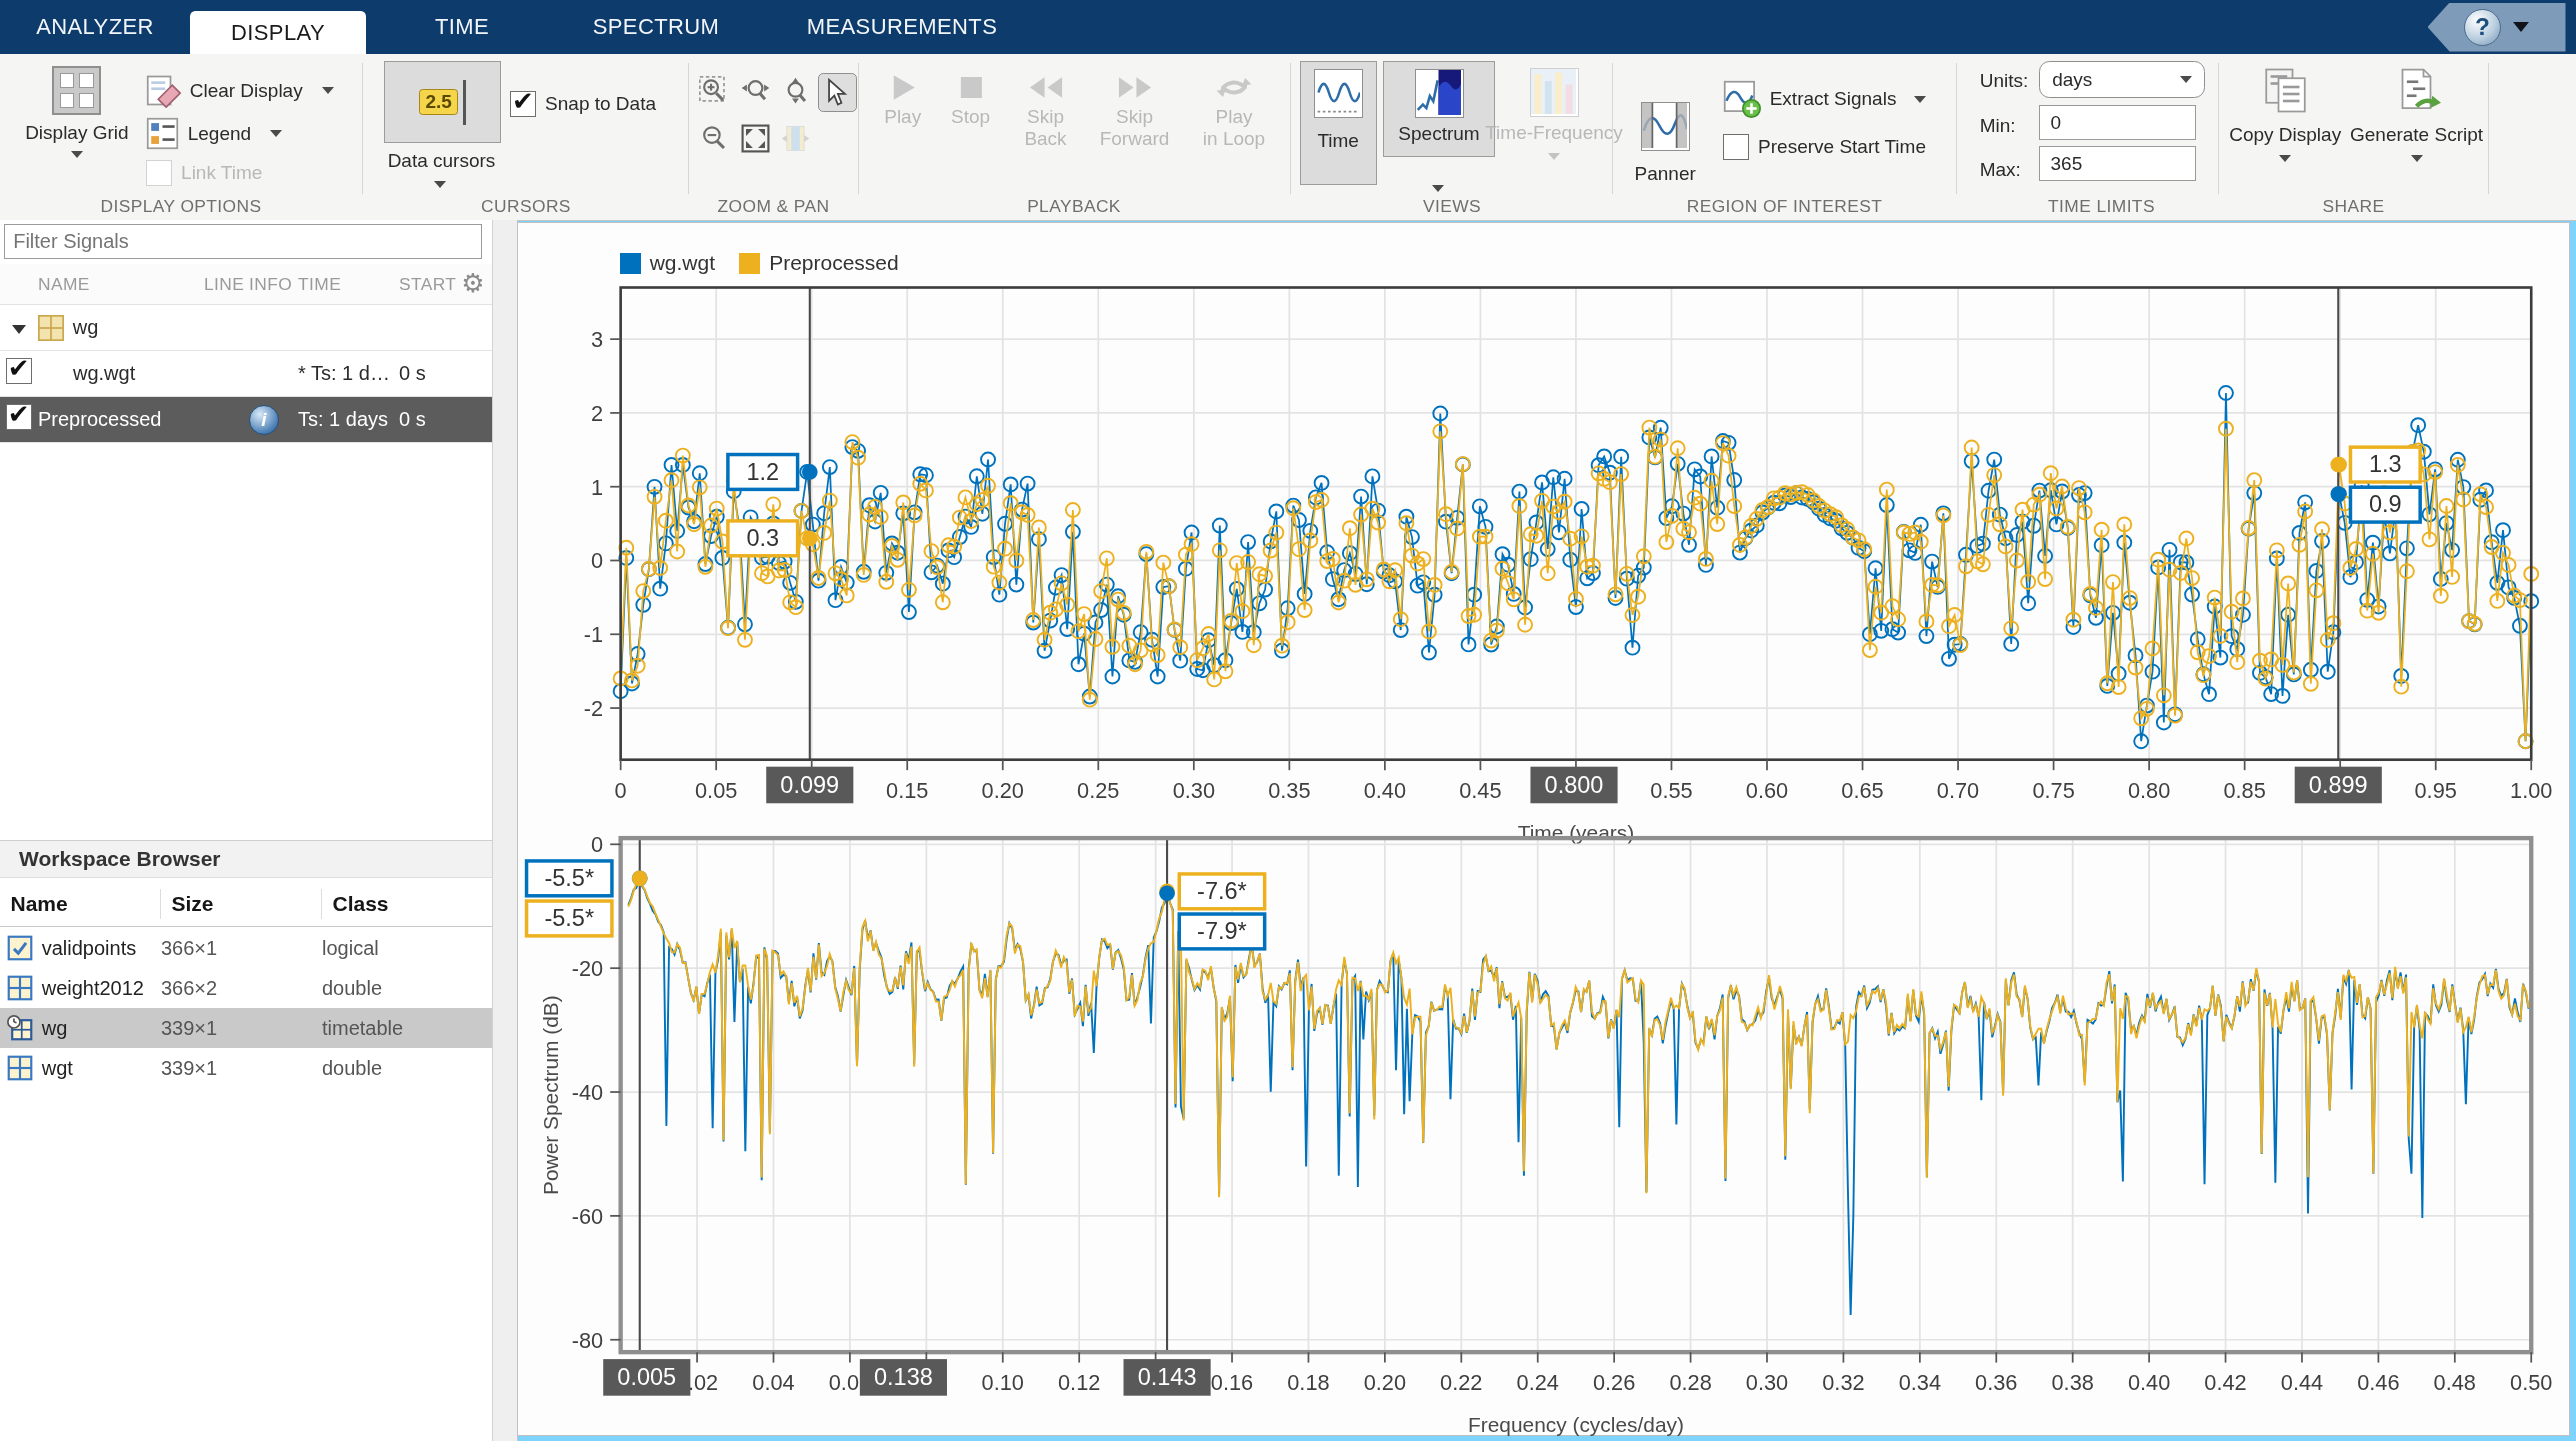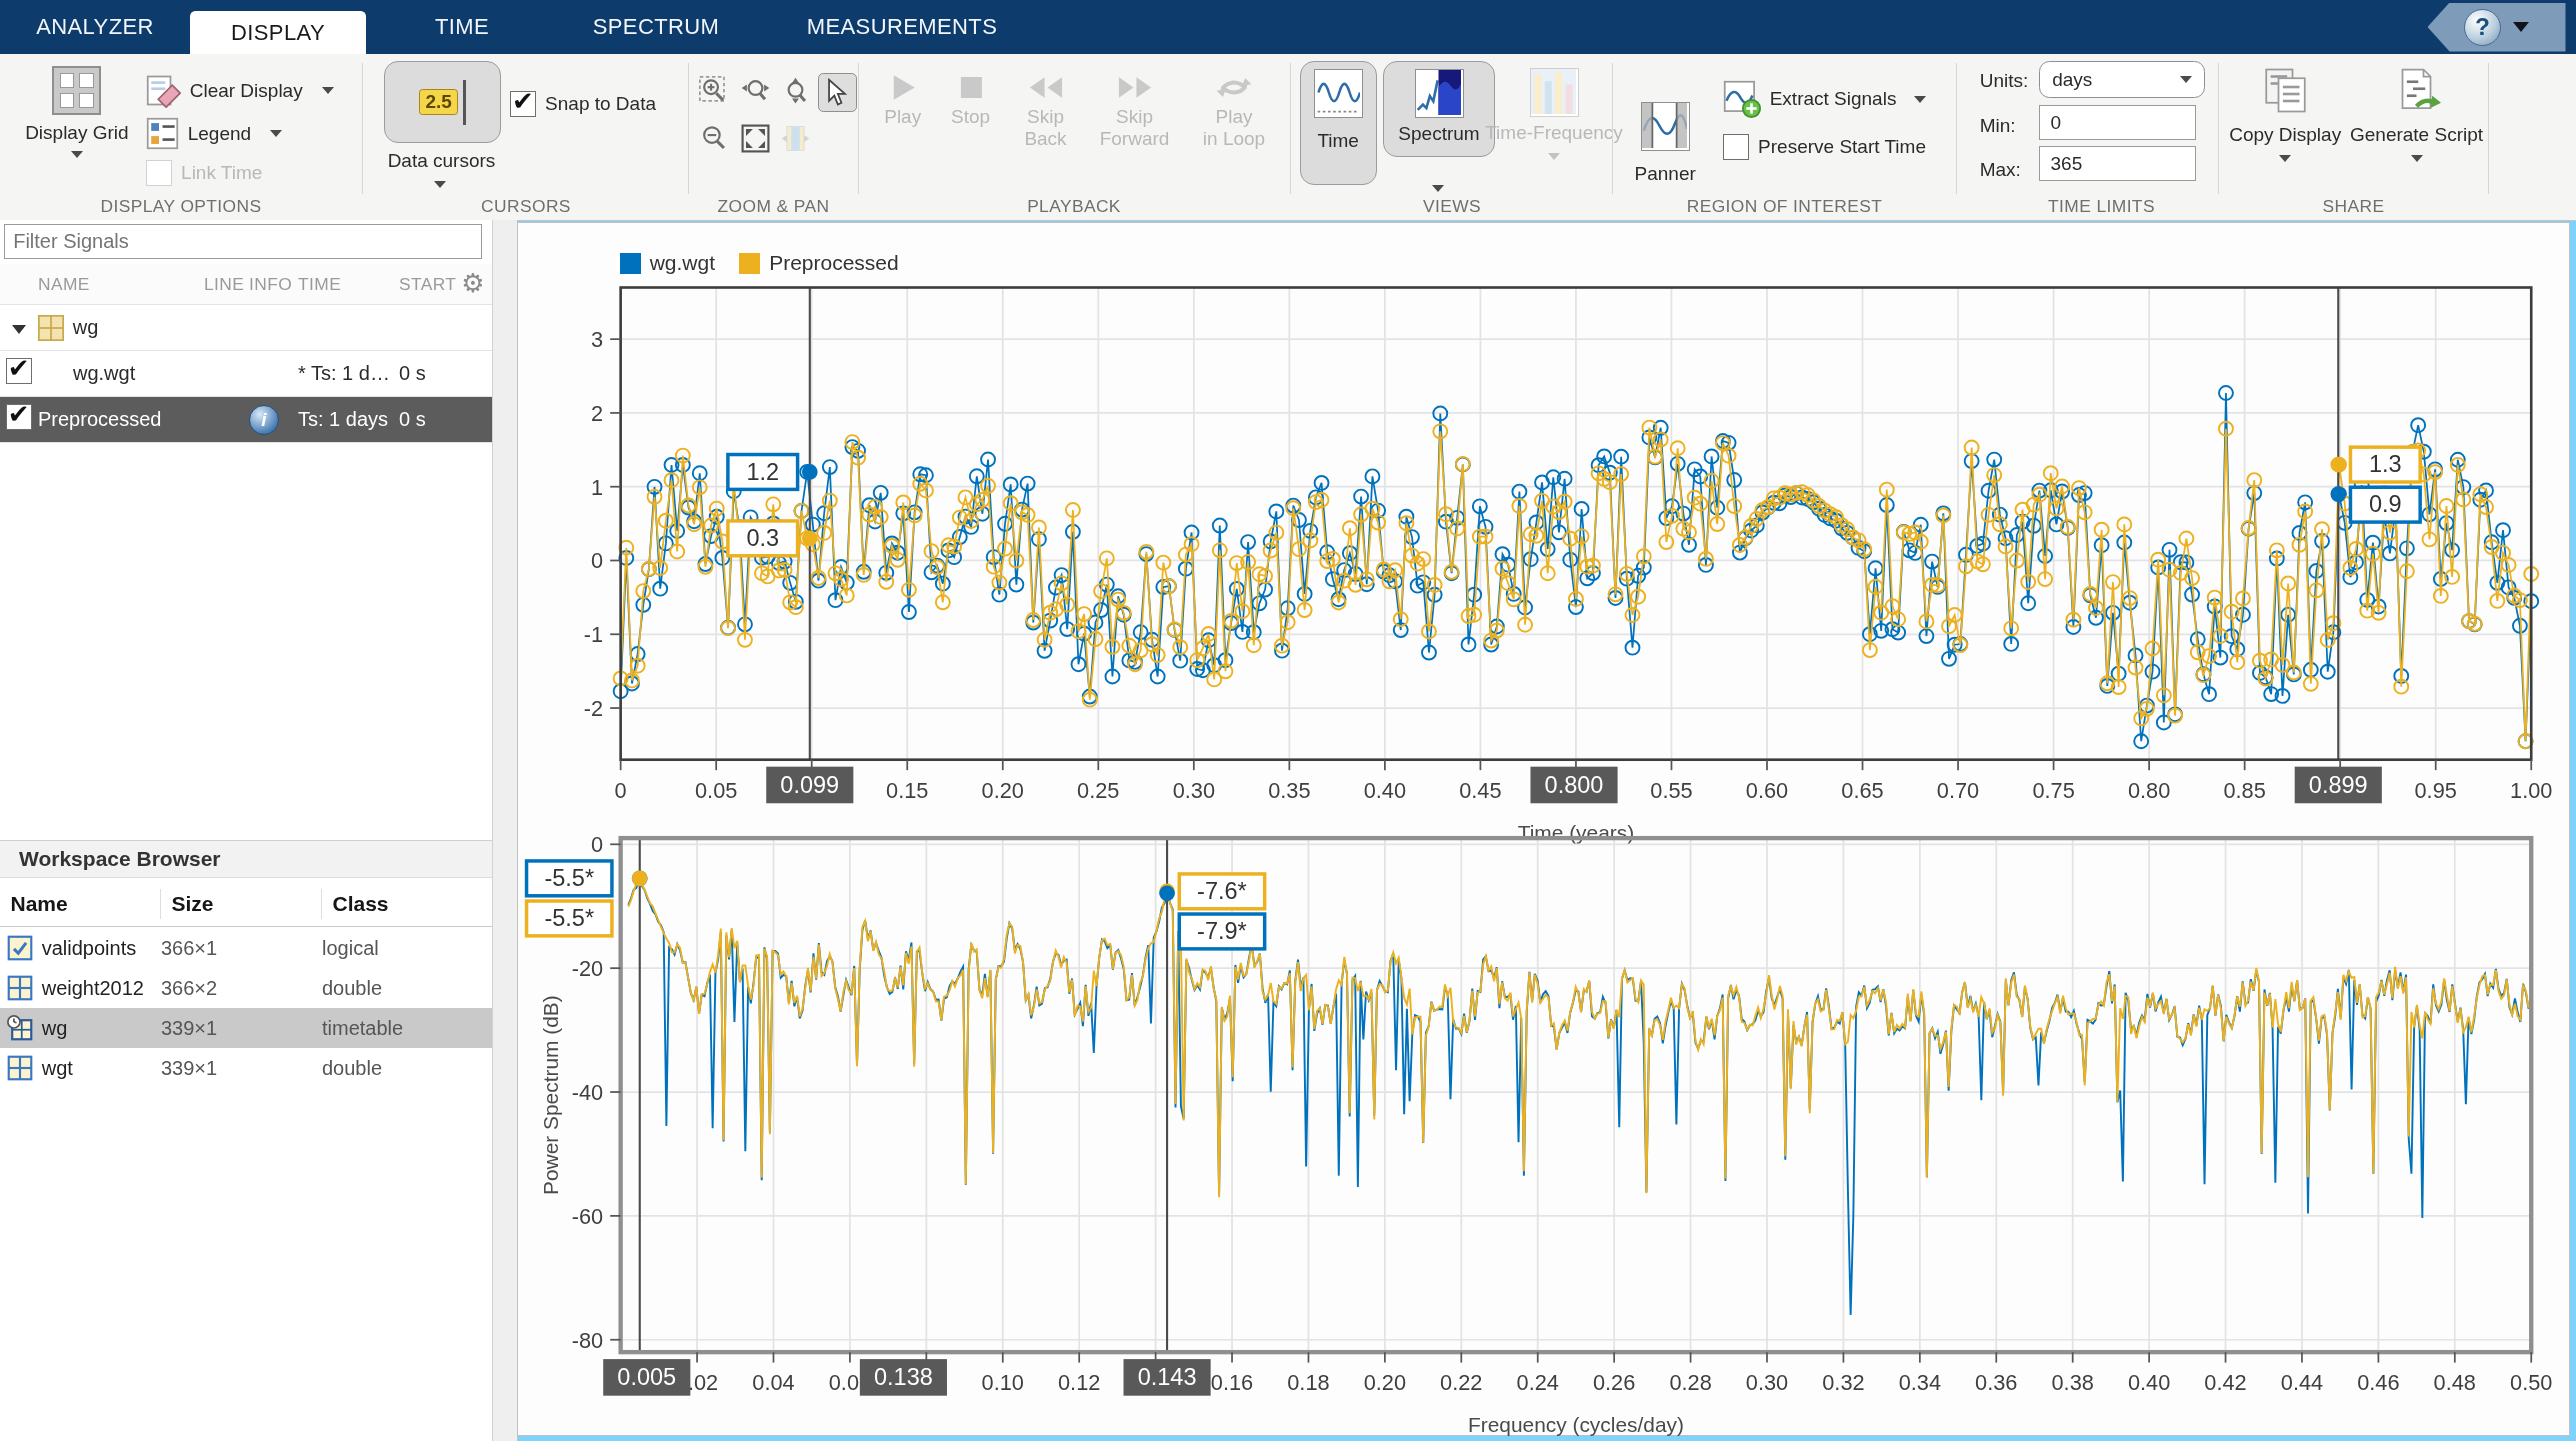--- a/index.html
+++ b/index.html
@@ -17,21 +17,21 @@
   .rsec .seclabel{position:absolute;bottom:3.5px;left:0;width:100%;text-align:center;font-size:17.4px;color:#6f6f6f;letter-spacing:0.4px;}
   .rdiv{position:absolute;top:8.7px;bottom:26px;width:0.9px;background:#d6d6d4;}
   .rlabel{font-size:19px;color:#2b2b2b;white-space:nowrap;}
   .rlabel.dis{color:#b8b8b8;}
   .dd{width:0;height:0;border-left:6.1px solid transparent;border-right:6.1px solid transparent;border-top:7.8px solid #4a4a4a;display:inline-block;}
   .dd.dis{border-top-color:#c3c3c3;}
   .cb{width:24.4px;height:24.4px;background:#fff;border:1.7px solid #6e6e6e;display:inline-block;position:relative;flex:0 0 auto;}
   .cb.checked:after{content:"\2714";position:absolute;left:0.9px;top:-6.1px;font-size:26px;color:#111;}
   .cb.dis{border-color:#d2d2d2;}
   .bigbtn{position:absolute;display:flex;flex-direction:column;align-items:center;cursor:pointer;}
-  .pressed{background:#dcdcdc;border:0.9px solid #9c9c9c;border-radius:14px;}
+  .pressed{background:#dcdcdc;border:0.9px solid #9c9c9c;border-radius:0;}
   .hrow{display:flex;align-items:center;gap:8.7px;cursor:pointer;}
   
   .icon-grid{width:49px;height:49px;background:#c9c9c9;border:2.6px solid #8f8f8f;display:grid;grid-template-columns:1fr 1fr;grid-template-rows:1fr 1fr;gap:5.2px;padding:5.2px;box-sizing:border-box;}
   .icon-grid span{background:#fff;border:0.9px solid #999;}
   .viewicon{width:49px;height:49px;border:1.7px solid #8f8f8f;background:#fff;box-sizing:border-box;}
   .playicon{width:38px;height:38px;display:flex;align-items:center;justify-content:center;}
   .zpicon{width:37px;height:37px;display:flex;align-items:center;justify-content:center;}
   .zpicon.sel{border:1.7px solid #8f8f8f;border-radius:5.2px;background:#dedede;}
   
   .leftpanel{position:absolute;left:0;top:220px;width:492px;height:1221px;background:#fff;}

